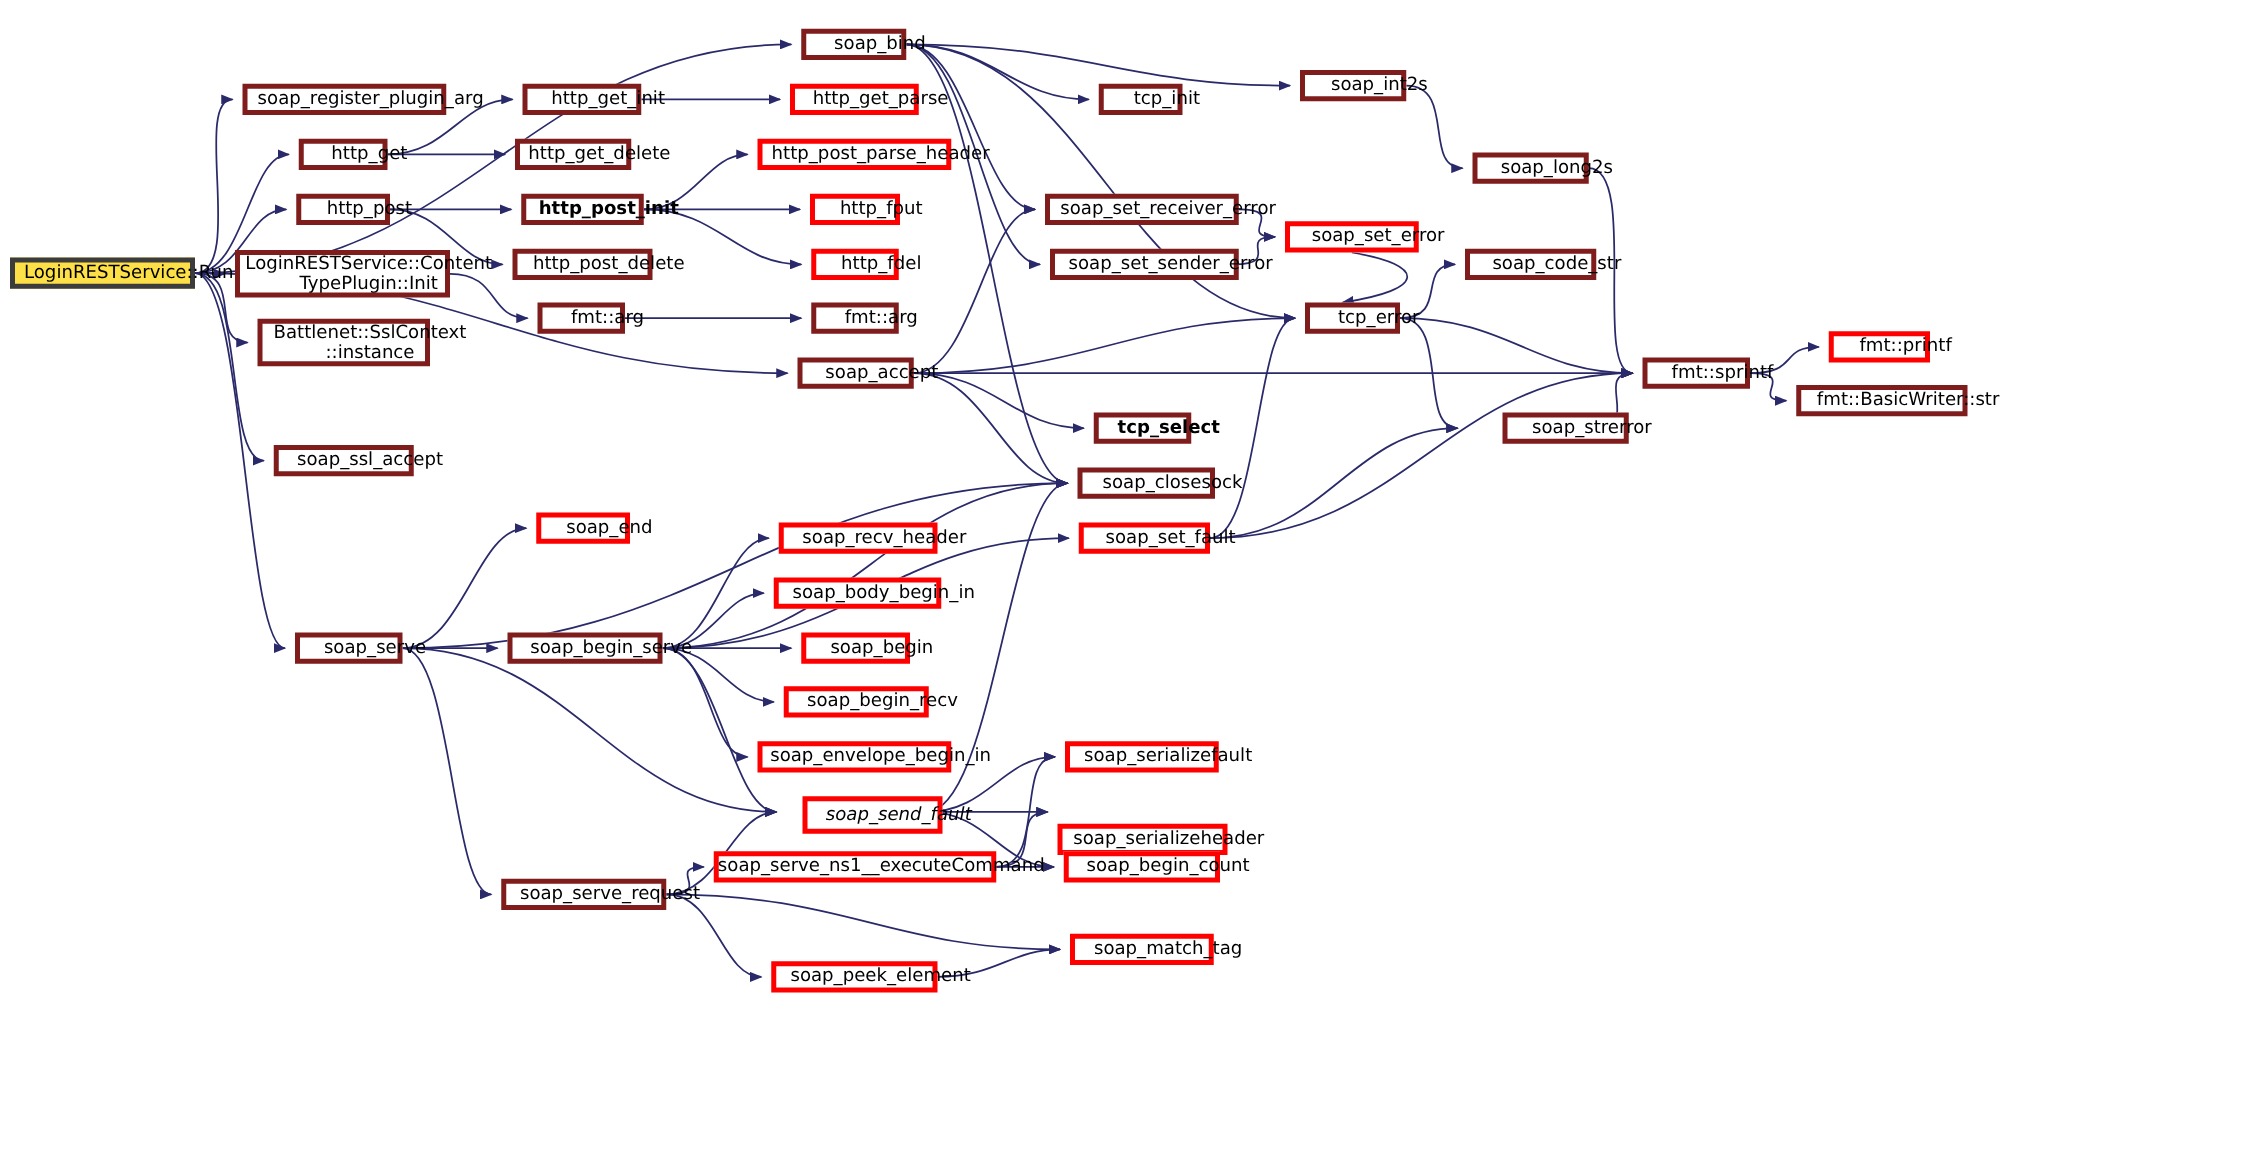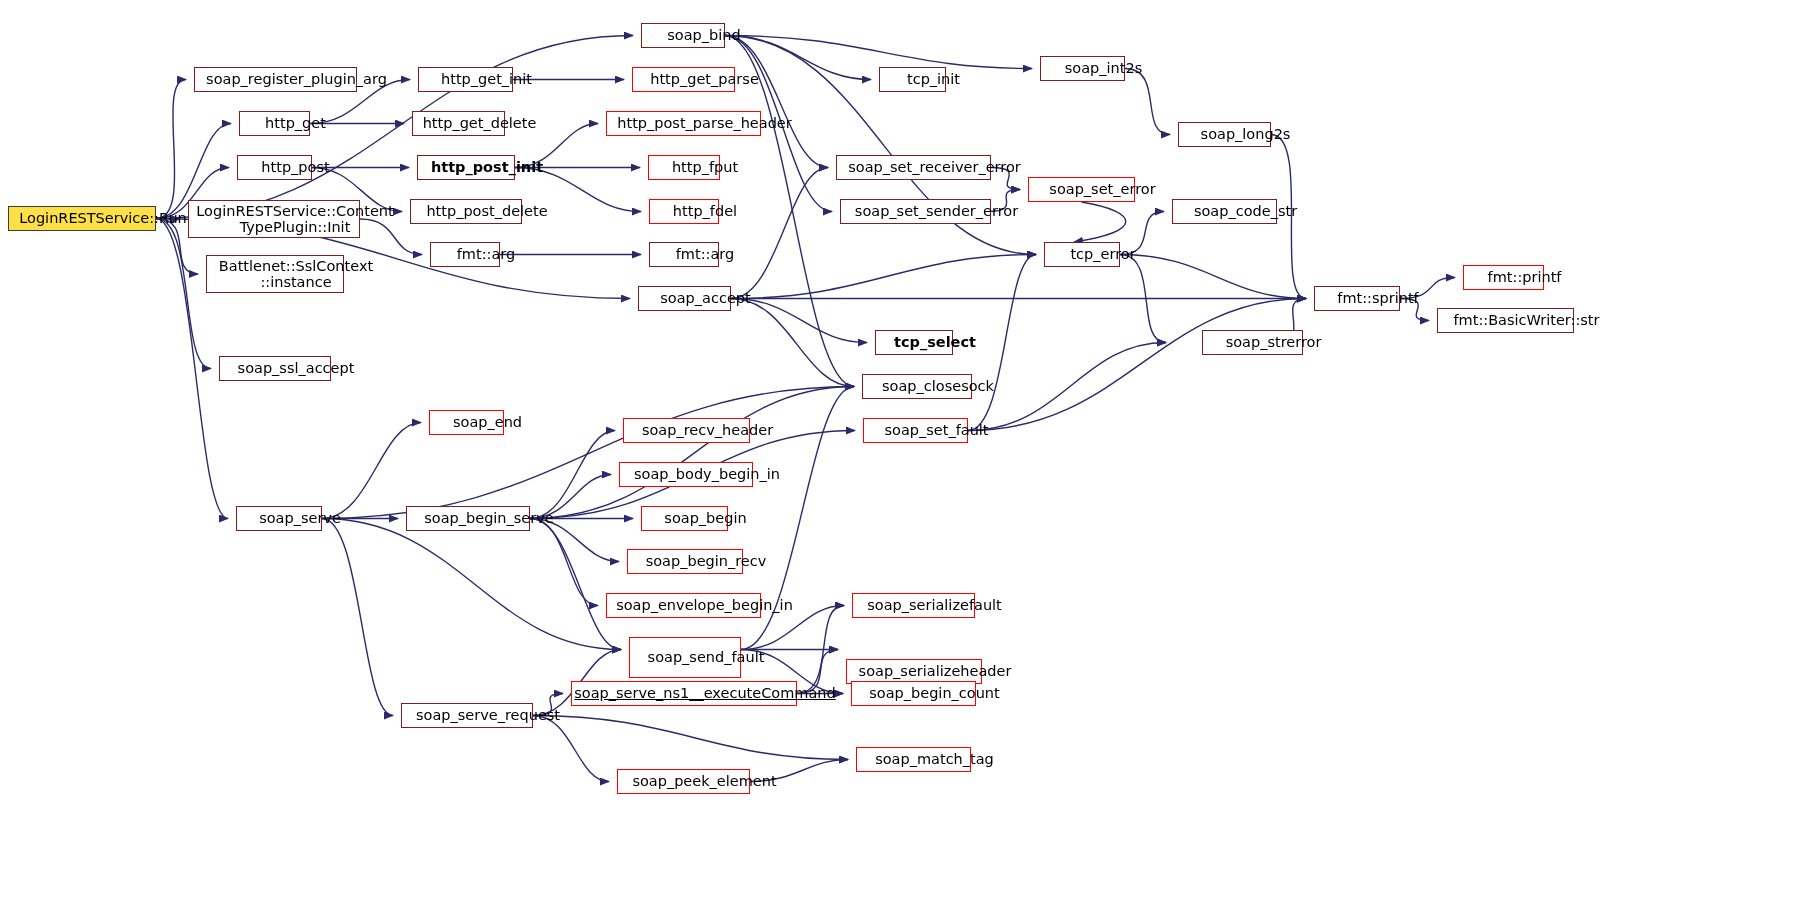--- a/index.html
+++ b/index.html
@@ -24,21 +24,21 @@
     pointer-events: none;
   }
   .node {
     position: absolute;
     box-sizing: border-box;
     display: flex;
     align-items: center;
     justify-content: center;
     text-align: center;
     background: #ffffff;
-    border: 1px solid #7f1d1d;
+    border: 4px solid #7f1d1d;
     color: #000000;
     font-size: 14.5px;
     line-height: 1.12;
     white-space: pre-line;
     z-index: 5;
     padding-left: 42px;
   }
   .node.red {
     border-color: #ff0000;
   }
@@ -168,21 +168,21 @@
       <div class="node red" style="left: 429px; top: 410px; width: 75px; height: 25px;">soap_end</div>
       <div class="node red" style="left: 863px; top: 418px; width: 105px; height: 25px;">soap_set_fault</div>
       <div class="node red" style="left: 623px; top: 418px; width: 127px; height: 25px;">soap_recv_header</div>
       <div class="node red" style="left: 619px; top: 462px; width: 134px; height: 25px;">soap_body_begin_in</div>
       <div class="node" style="left: 236px; top: 506px; width: 86px; height: 25px;">soap_serve</div>
       <div class="node" style="left: 406px; top: 506px; width: 124px; height: 25px;">soap_begin_serve</div>
       <div class="node red" style="left: 641px; top: 506px; width: 87px; height: 25px;">soap_begin</div>
       <div class="node red" style="left: 627px; top: 549px; width: 116px; height: 25px;">soap_begin_recv</div>
       <div class="node red" style="left: 606px; top: 593px; width: 155px; height: 25px;">soap_envelope_begin_in</div>
       <div class="node red" style="left: 852px; top: 593px; width: 123px; height: 25px;">soap_serializefault</div>
-      <div class="node red" style="left: 629px; top: 637px; width: 112px; height: 41px;">soap_send_fault</div>
+      <div class="node red" style="left: 642px; top: 637px; width: 112px; height: 30px; font-style: italic;">soap_send_fault</div>
       <div class="node red" style="left: 846px; top: 659px; width: 136px; height: 25px;">soap_serializeheader</div>
-      <div class="node red" style="left: 571px; top: 681px; width: 226px; height: 25px; text-decoration: underline;">soap_serve_ns1__executeCommand</div>
+      <div class="node red" style="left: 571px; top: 681px; width: 226px; height: 25px;">soap_serve_ns1__executeCommand</div>
       <div class="node red" style="left: 851px; top: 681px; width: 125px; height: 25px;">soap_begin_count</div>
       <div class="node" style="left: 401px; top: 703px; width: 132px; height: 25px;">soap_serve_request</div>
       <div class="node red" style="left: 856px; top: 747px; width: 115px; height: 25px;">soap_match_tag</div>
       <div class="node red" style="left: 617px; top: 769px; width: 133px; height: 25px;">soap_peek_element</div>
     </div>
 </div>
 
 </body></html>

